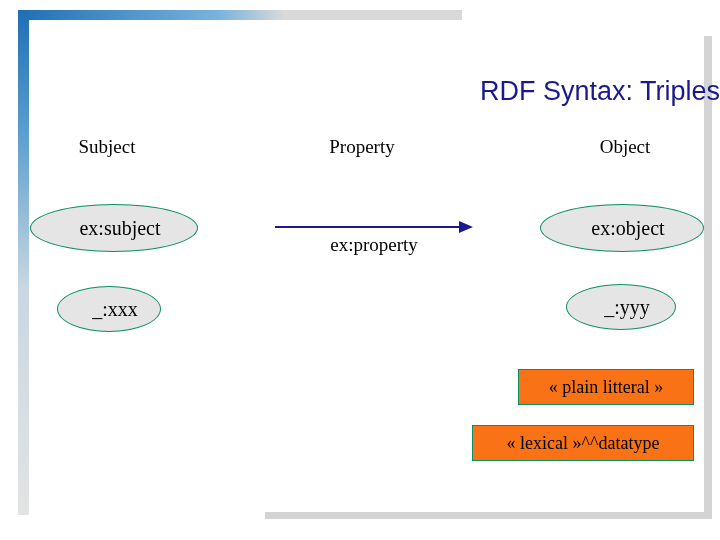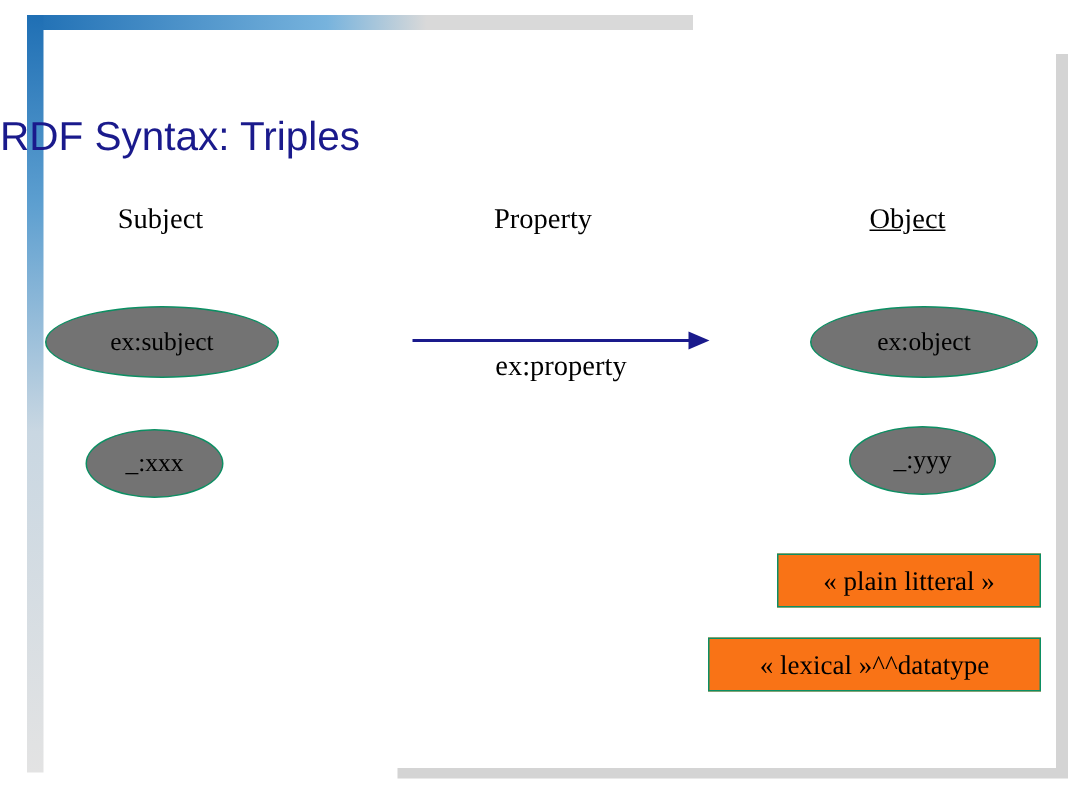--- a/index.html
+++ b/index.html
@@ -51,48 +51,49 @@
     width: 8px;
     height: 478px;
     background: #d4d4d4;
   }
 
   .title {
     position: absolute;
     left: 0;
     top: 76px;
     width: 720px;
-    text-align: left;
+    text-align: right;
     font-family: "Liberation Sans", sans-serif;
     font-size: 27px;
     color: #1a1a8c;
     letter-spacing: 0px;
   }
 
   .col-head {
     position: absolute;
     font-size: 19px;
     color: #000000;
     font-family: "Liberation Serif", serif;
   }
   .col-head.subject  { left: 66px;  top: 136px; width: 82px; text-align: center; }
   .col-head.property { left: 300px; top: 136px; width: 124px; text-align: center; }
-  .col-head.object   { left: 560px; top: 136px; width: 90px; text-align: center; text-decoration: underline; }
+  .col-head.object   { left: 580px; top: 136px; width: 90px; text-align: center; }
 
   .ellipse {
     position: absolute;
-    background: #737373;
+    background: #e5e5e5;
     border: 1px solid #0c8f63;
     border-radius: 50%;
     display: flex;
     align-items: center;
     justify-content: center;
-    font-size: 17px;
+    font-size: 20px;
     color: #000000;
     font-family: "Liberation Serif", serif;
+    padding-left: 12px;
   }
   .ellipse.subject-node { left: 30px;  top: 204px; width: 154px; height: 46px; }
   .ellipse.object-node  { left: 540px; top: 204px; width: 150px; height: 46px; }
   .ellipse.blank-node   { left: 57px;  top: 286px; width: 90px;  height: 44px; }
   .ellipse.literal-node { left: 566px; top: 284px; width: 96px;  height: 44px; }
 
   .arrow-wrap {
     position: absolute;
     left: 275px;
     top: 221px;

